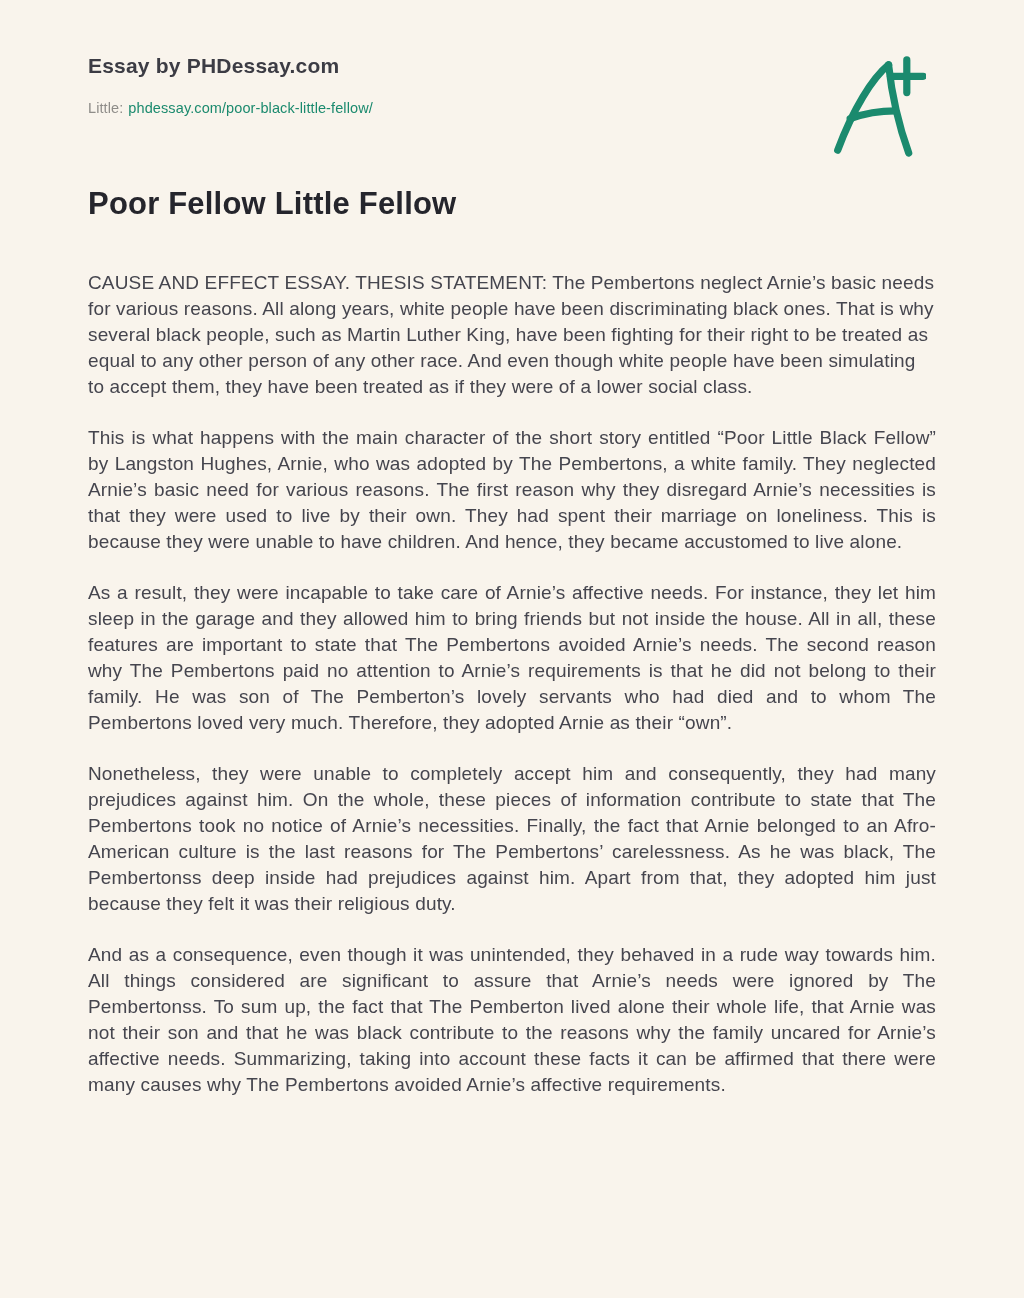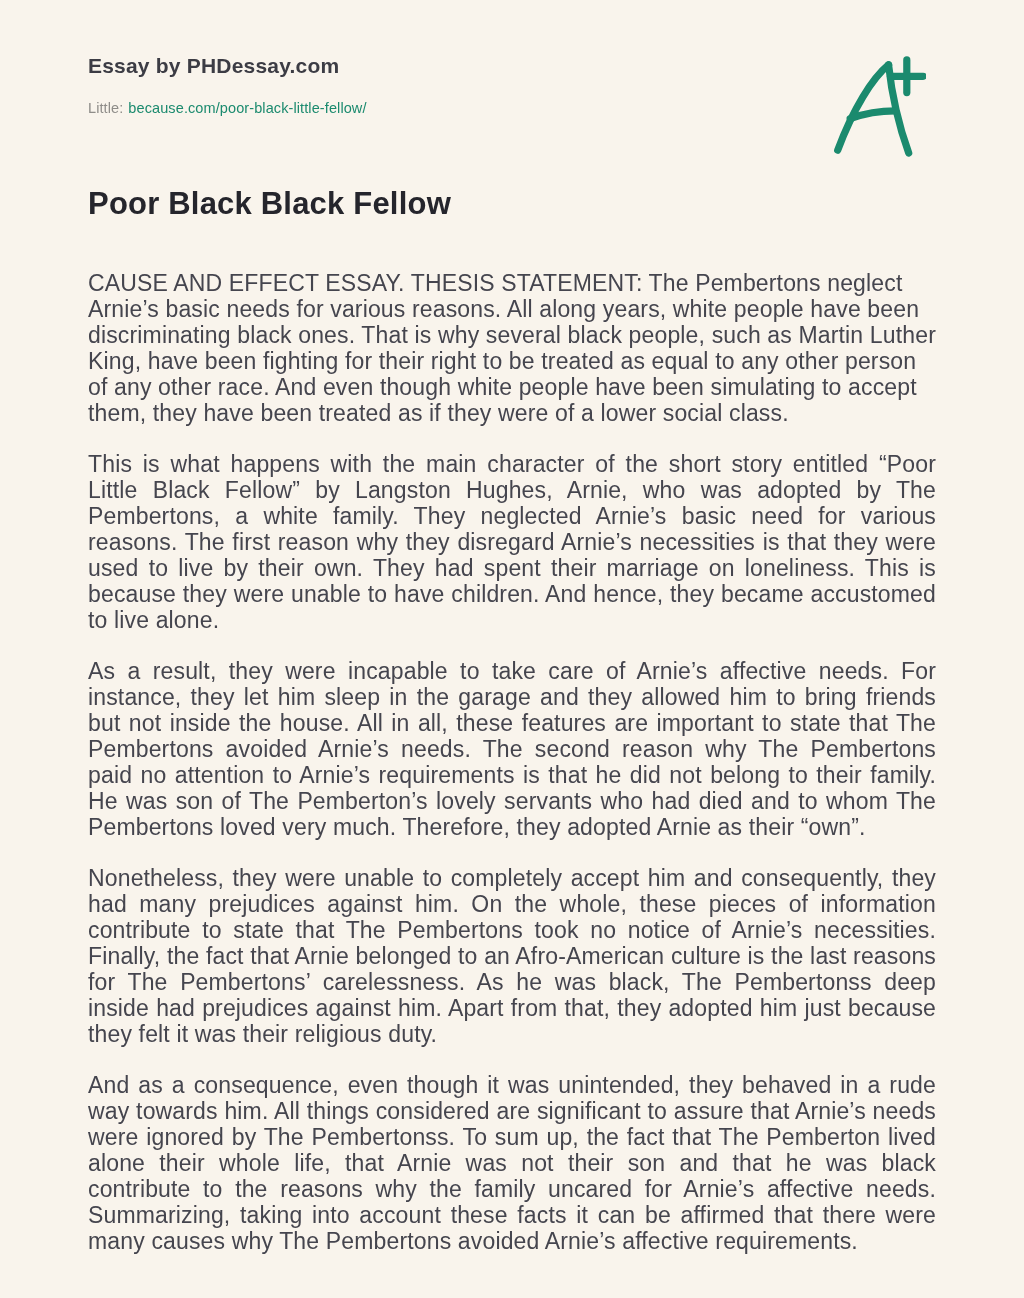--- a/index.html
+++ b/index.html
@@ -51,59 +51,59 @@
     margin-top: 70px;
     font-size: 31px;
     font-weight: 700;
     color: #25252c;
     letter-spacing: 0.2px;
   }
   .essay {
     margin-top: 48px;
   }
   .essay p {
-    font-size: 23px;
+    font-size: 19px;
     line-height: 26px;
     letter-spacing: 0.15px;
     color: #45454e;
     text-align: justify;
     margin-bottom: 25px;
   }
   .essay p:first-child {
     text-align: left;
   }
 </style>
 </head>
 <body>
 
 <div class="page">
 
   <header>
     <div class="byline">Essay by PHDessay.com</div>
 
     <div class="source">
-      <span class="source-label">Little:</span><a class="source-link">because.com/poor-black-little-fellow/</a>
+      <span class="source-label">Little:</span><a class="source-link">phdessay.com/poor-black-little-fellow/</a>
     </div>
 
     <div class="logo">
       <span>
         <svg viewBox="0 0 100 104" xmlns="http://www.w3.org/2000/svg">
           <g stroke="#1b8a6e" stroke-width="7.5" fill="none" stroke-linecap="round">
             <path d="M 8 97 C 24 54, 44 22, 61 8"></path>
             <path d="M 61 8 C 64 36, 72 72, 82 100"></path>
             <path d="M 21 64 C 38 58, 55 56, 68 56"></path>
             <path d="M 63 20 L 97 20"></path>
             <path d="M 80 3 L 80 37"></path>
           </g>
         </svg>
       </span>
     </div>
   </header>
 
-  <h1 class="essay-title">Poor Black Black Fellow</h1>
+  <h1 class="essay-title">Poor Fellow Little Fellow</h1>
 
   <main class="essay">
     <p>CAUSE AND EFFECT ESSAY. THESIS STATEMENT: The Pembertons neglect Arnie’s basic needs for various reasons. All along years, white people have been discriminating black ones. That is why several black people, such as Martin Luther King, have been fighting for their right to be treated as equal to any other person of any other race. And even though white people have been simulating to accept them, they have been treated as if they were of a lower social class.</p>
     <p>This is what happens with the main character of the short story entitled “Poor Little Black Fellow” by Langston Hughes, Arnie, who was adopted by The Pembertons, a white family. They neglected Arnie’s basic need for various reasons. The first reason why they disregard Arnie’s necessities is that they were used to live by their own. They had spent their marriage on loneliness. This is because they were unable to have children. And hence, they became accustomed to live alone.</p>
     <p>As a result, they were incapable to take care of Arnie’s affective needs. For instance, they let him sleep in the garage and they allowed him to bring friends but not inside the house. All in all, these features are important to state that The Pembertons avoided Arnie’s needs. The second reason why The Pembertons paid no attention to Arnie’s requirements is that he did not belong to their family. He was son of The Pemberton’s lovely servants who had died and to whom The Pembertons loved very much. Therefore, they adopted Arnie as their “own”.</p>
     <p>Nonetheless, they were unable to completely accept him and consequently, they had many prejudices against him. On the whole, these pieces of information contribute to state that The Pembertons took no notice of Arnie’s necessities. Finally, the fact that Arnie belonged to an Afro-American culture is the last reasons for The Pembertons’ carelessness. As he was black, The Pembertonss deep inside had prejudices against him. Apart from that, they adopted him just because they felt it was their religious duty.</p>
     <p>And as a consequence, even though it was unintended, they behaved in a rude way towards him. All things considered are significant to assure that Arnie’s needs were ignored by The Pembertonss. To sum up, the fact that The Pemberton lived alone their whole life, that Arnie was not their son and that he was black contribute to the reasons why the family uncared for Arnie’s affective needs. Summarizing, taking into account these facts it can be affirmed that there were many causes why The Pembertons avoided Arnie’s affective requirements.</p>
   </main>
 
 </div>

